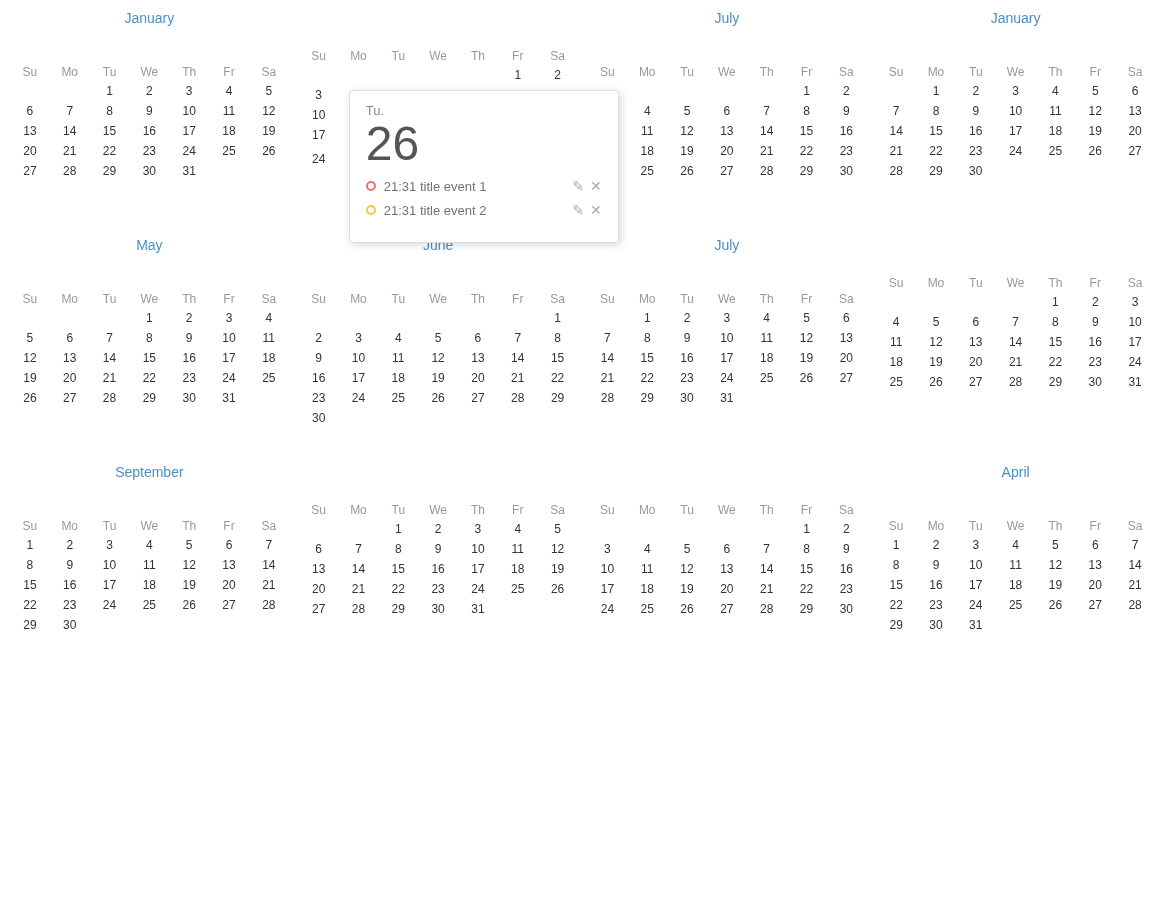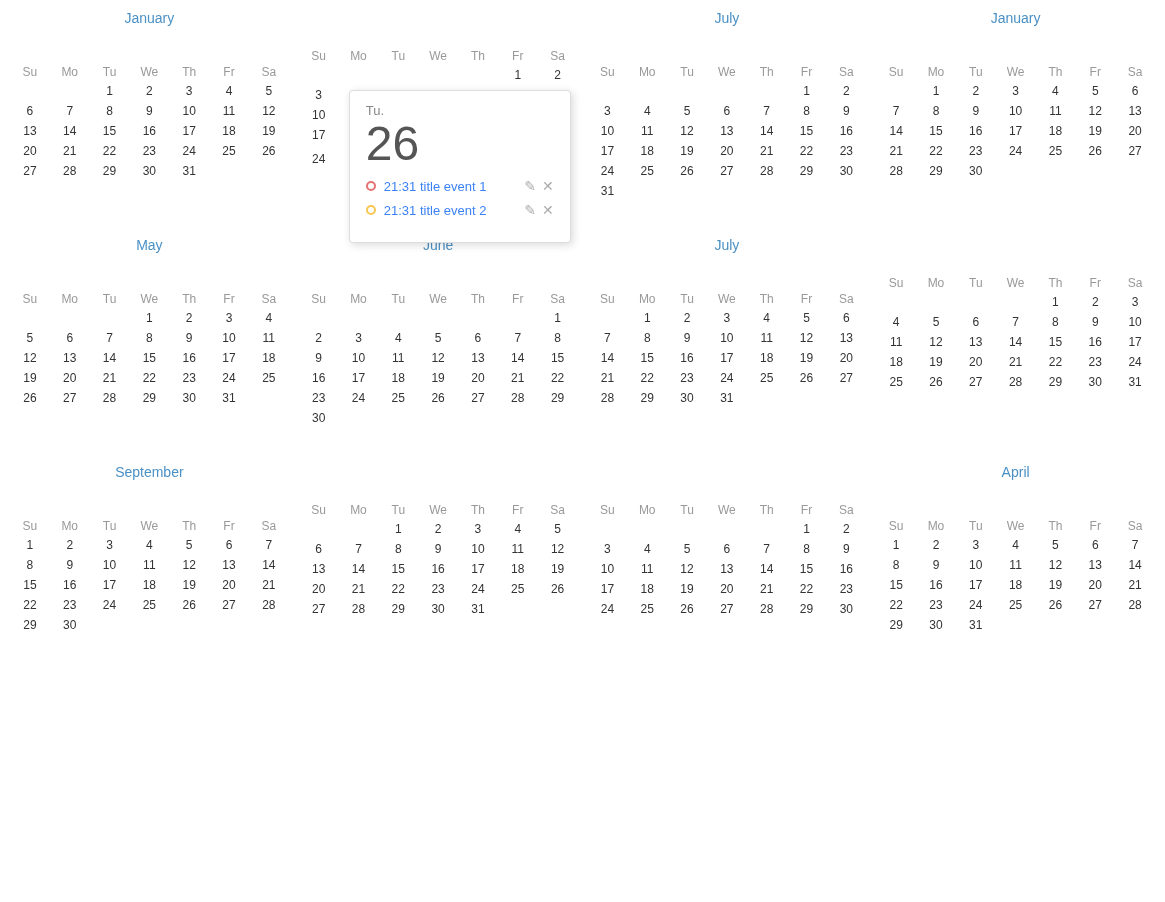--- a/index.html
+++ b/index.html
@@ -61,21 +61,21 @@
       position: absolute;
       z-index: 100;
       top: 80px;
       left: 50px;
     }
     .popup {
       background: #fff;
       border: 1px solid #ddd;
       border-radius: 4px;
       box-shadow: 2px 2px 8px rgba(0,0,0,0.15);
-      width: 222px;
+      width: 270px;
       padding: 12px 16px 16px 16px;
     }
     .popup-day-label {
       color: #888;
       font-size: 13px;
       margin-bottom: 2px;
     }
     .popup-day-num {
       font-size: 48px;
       color: #555;
@@ -92,21 +92,21 @@
       height: 10px;
       border-radius: 50%;
       margin-right: 8px;
       flex-shrink: 0;
       border: 2px solid;
     }
     .dot-red { border-color: #e57373; background: transparent; }
     .dot-yellow { border-color: #f9c74f; background: transparent; }
     .popup-event-text {
       flex: 1;
-      color: #3b82f6;
+      color: #737373;
       font-size: 13px;
     }
     .popup-event-actions {
       display: flex;
       gap: 6px;
     }
     .popup-icon-btn {
       color: #aaa;
       font-size: 14px;
       cursor: pointer;

